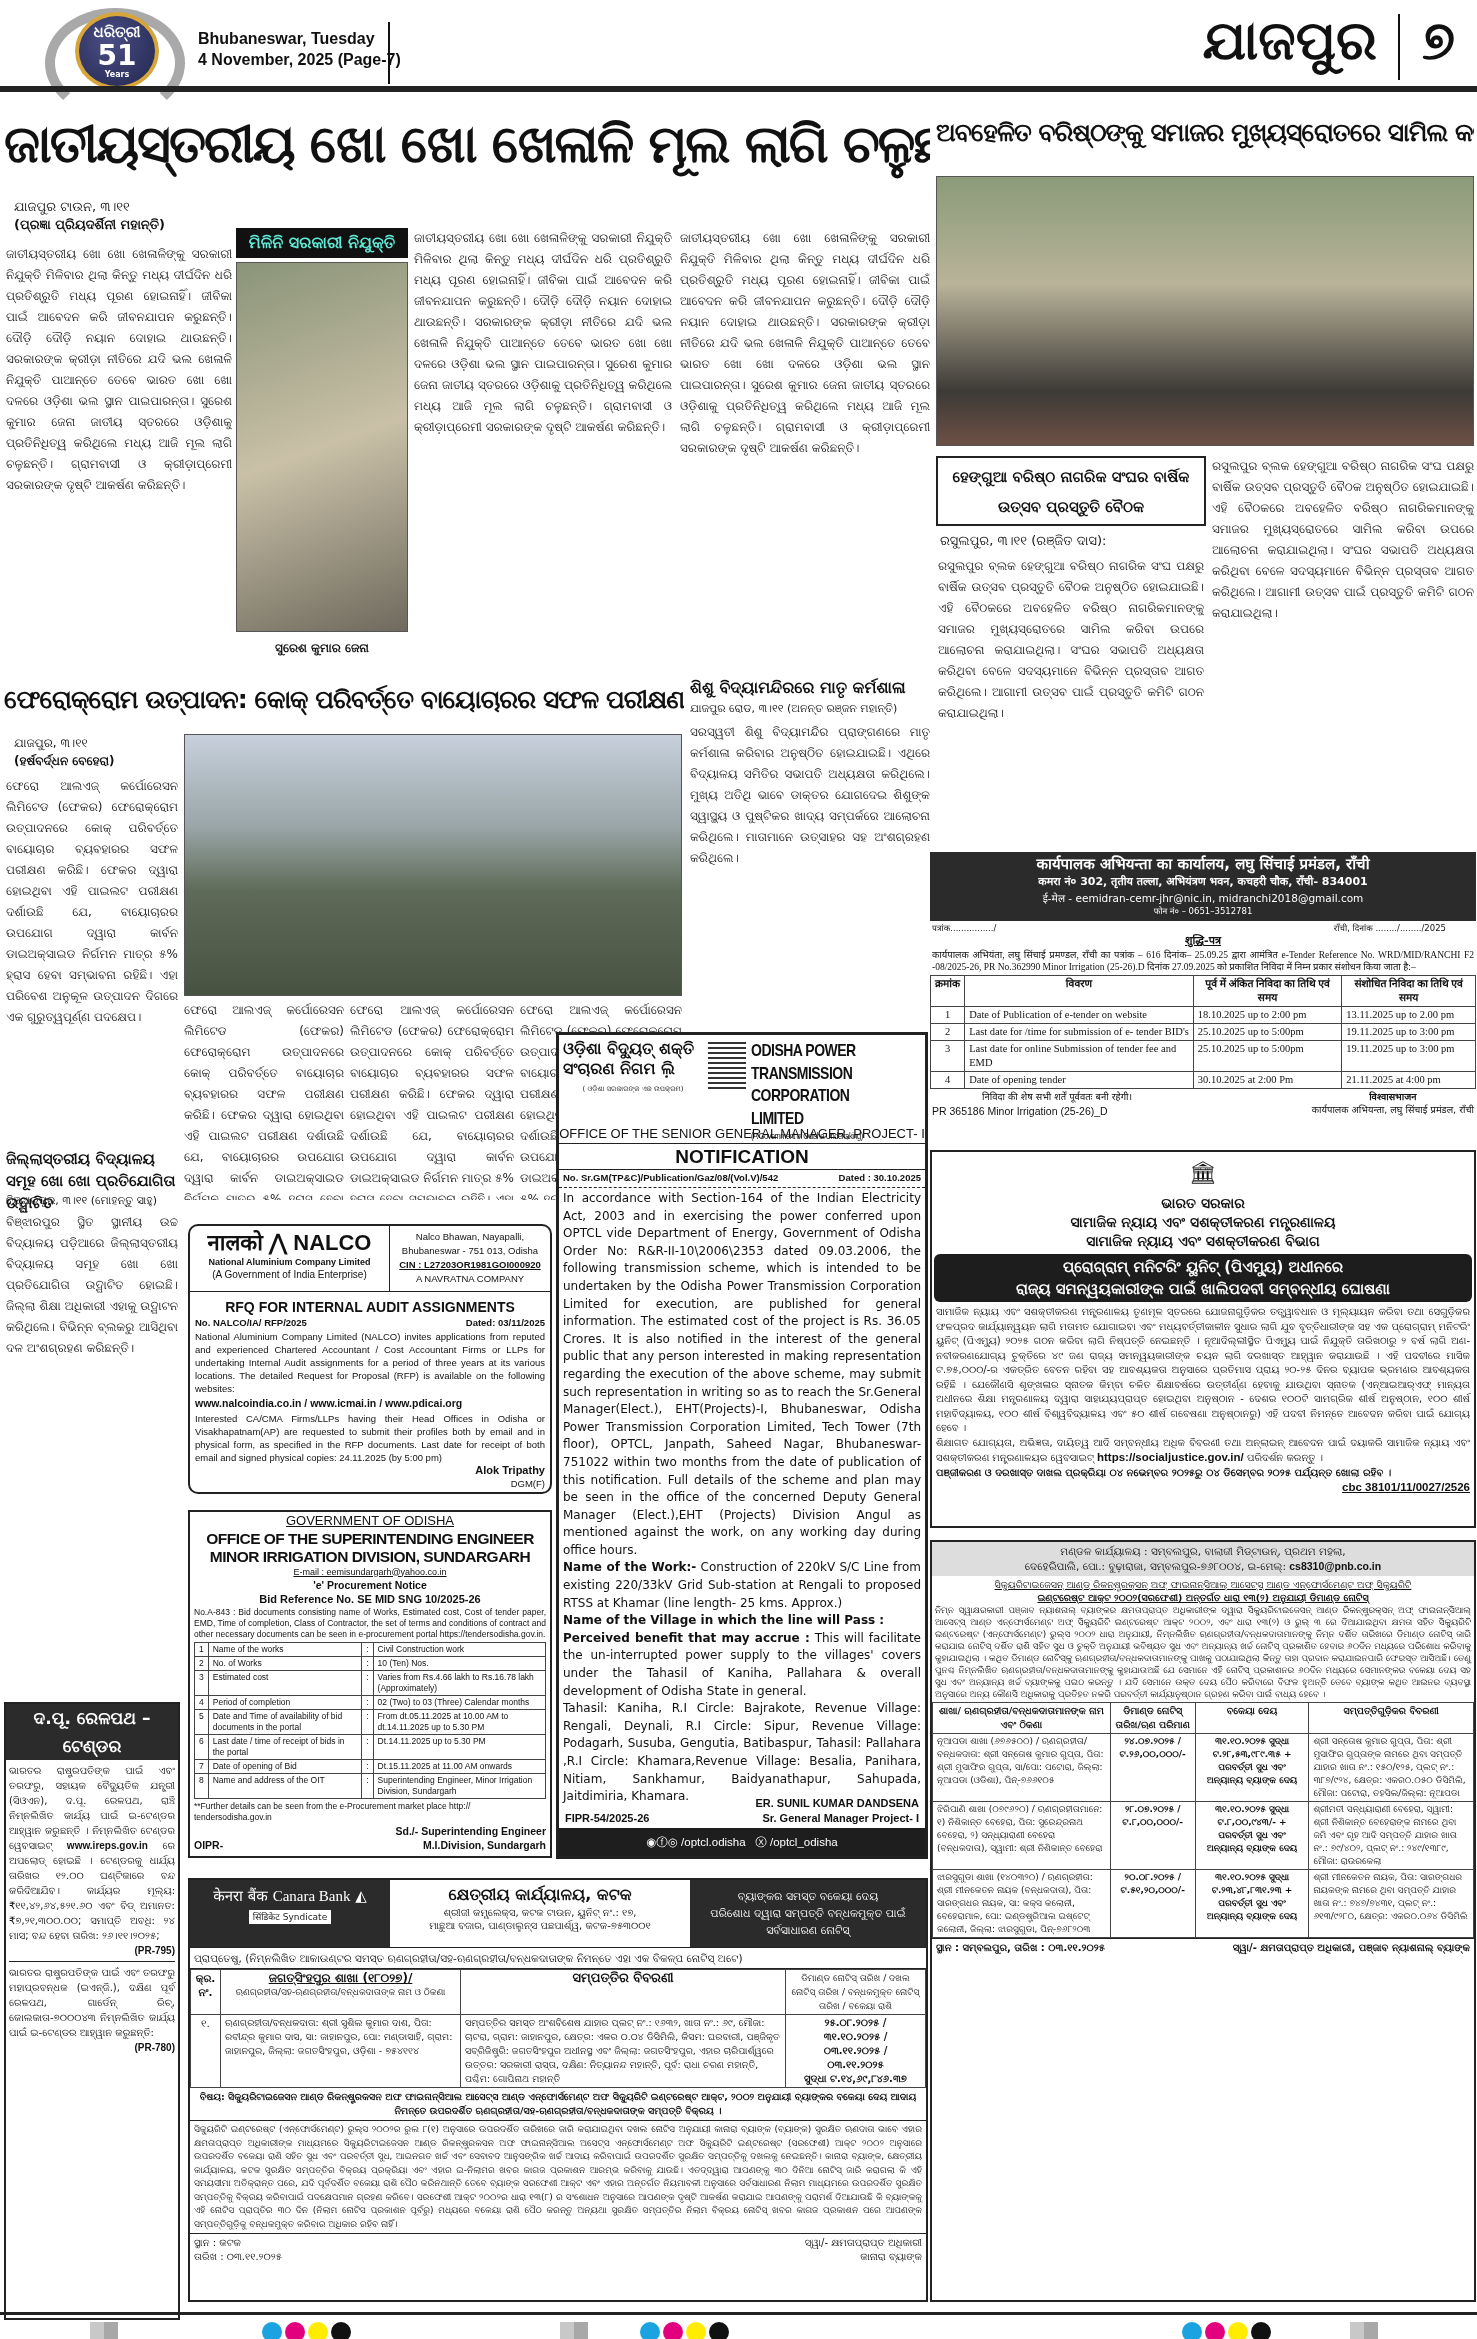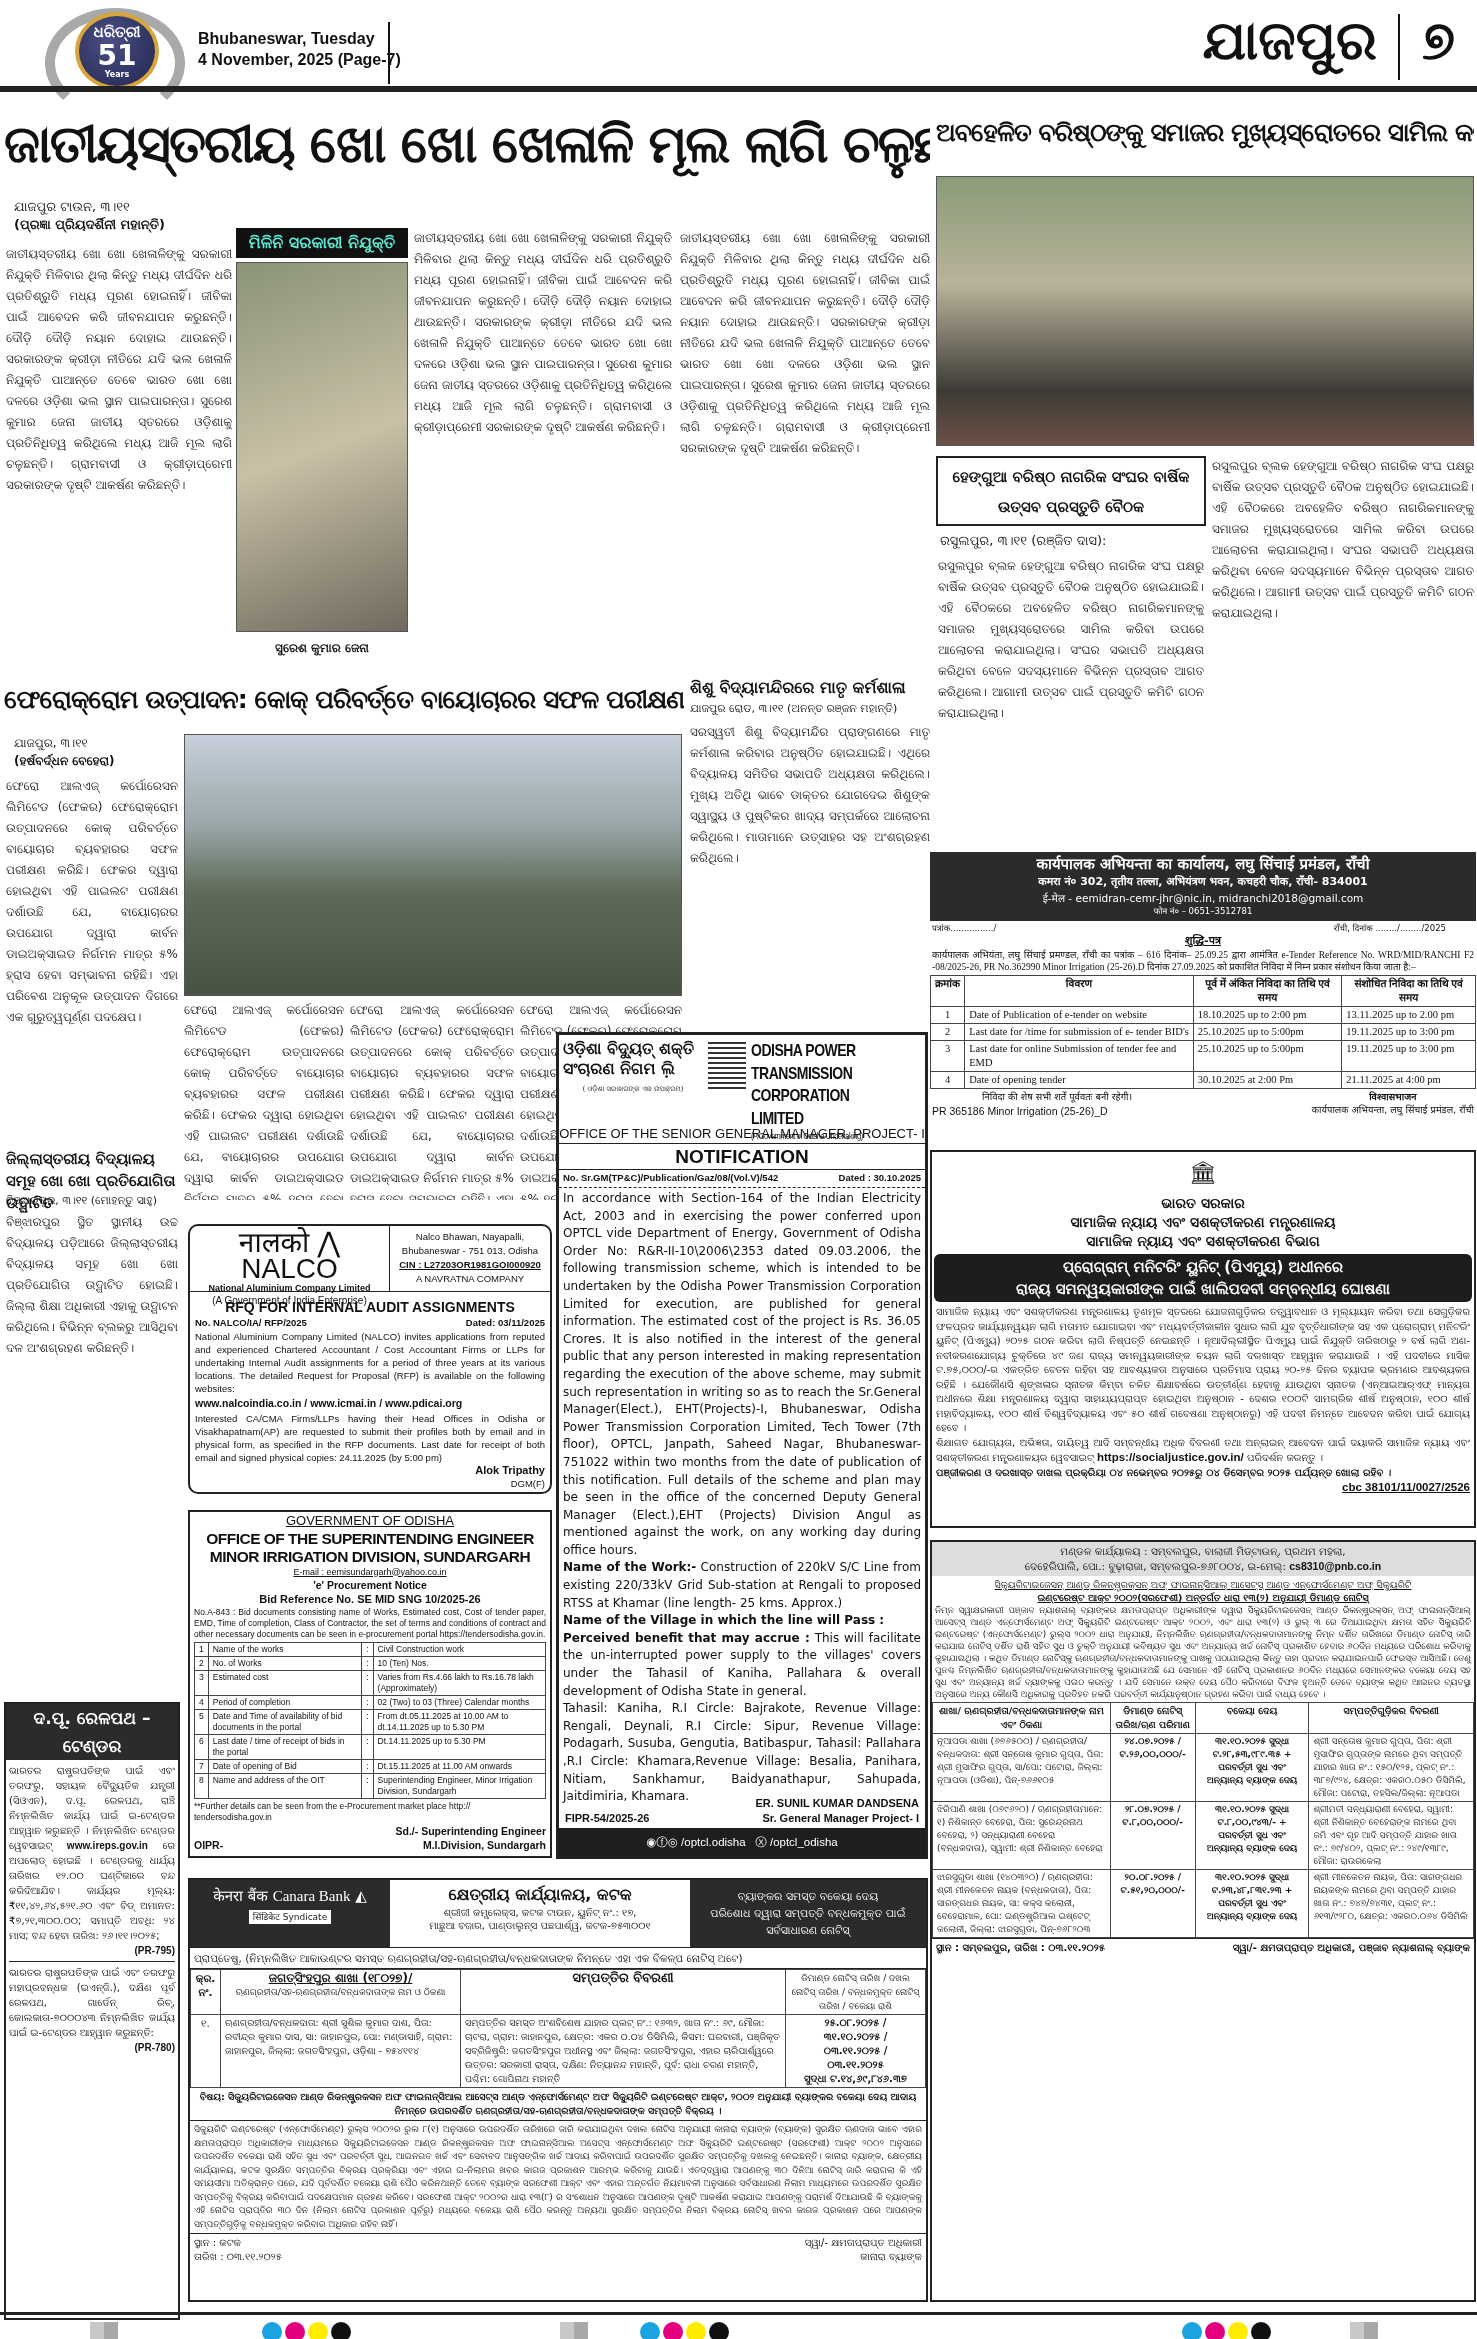--- a/index.html
+++ b/index.html
@@ -109,21 +109,21 @@
     <span>ରେ ଅପଲୋଡ୍ ହୋଇଛି । ଟେଣ୍ଡରକୁ ଧାର୍ଯ୍ୟ ତାରିଖର ୧୨.୦୦ ଘଣ୍ଟିକାରେ ବନ୍ଦ କରିଦିଆଯିବ। କାର୍ଯ୍ୟର ମୂଲ୍ୟ: ₹୧୧,୪୨,୬୪,୫୨୧.୬୦ ଏବଂ ବିଡ୍ ଅମାନତ: ₹୭,୨୧,୩୦୦.୦୦; ସମାପ୍ତି ଅବଧି: ୨୪ ମାସ; ବନ୍ଦ ହେବା ତାରିଖ: ୨୬।୧୧।୨୦୨୫;</span>
     <div class="r b en">(PR-795)</div>
     <div style="border-top:1px solid #222;margin-top:3px;padding-top:3px">ଭାରତର ରାଷ୍ଟ୍ରପତିଙ୍କ ପାଇଁ ଏବଂ ତରଫରୁ ମହାପ୍ରବନ୍ଧକ (ଇଏନ୍‌ଜି.), ଦକ୍ଷିଣ ପୂର୍ବ ରେଳପଥ, ଗାର୍ଡେନ୍ ରିଚ୍, କୋଲକାତା-୭୦୦୦୪୩ ନିମ୍ନଲିଖିତ କାର୍ଯ୍ୟ ପାଇଁ ଇ-ଟେଣ୍ଡର ଆହ୍ୱାନ କରୁଛନ୍ତି:</div>
     <div class="r b en">(PR-780)</div>
   </div>
 </div>
 
 <div class="abs box en" style="left:188px;top:1224px;width:364px;height:270px;border-radius:10px;overflow:hidden">
   <div style="display:flex;border-bottom:1px solid #222;height:66px">
     <div style="width:200px;border-right:1px solid #222;text-align:center;padding-top:4px">
-      <div style="font-size:28px;font-weight:normal;line-height:26px"><span>नालको</span> <span>⋀</span> <span>NALCO</span></div>
+      <div style="font-size:22px;font-weight:bold;line-height:26px"><span>नालको</span> <span>⋀</span> <span>NALCO</span></div>
       <div class="b" style="font-size:9px">National Aluminium Company Limited</div>
       <div style="font-size:10px">(A Government of India Enterprise)</div>
     </div>
     <div style="flex:1;text-align:center;font-size:9.5px;line-height:14px;padding-top:4px">
       <div>Nalco Bhawan, Nayapalli,</div>
       <div>Bhubaneswar - 751 013, Odisha</div>
       <div class="b" style="text-decoration:underline">CIN : L27203OR1981GOI000920</div>
       <div>A NAVRATNA COMPANY</div>
     </div>
   </div>

